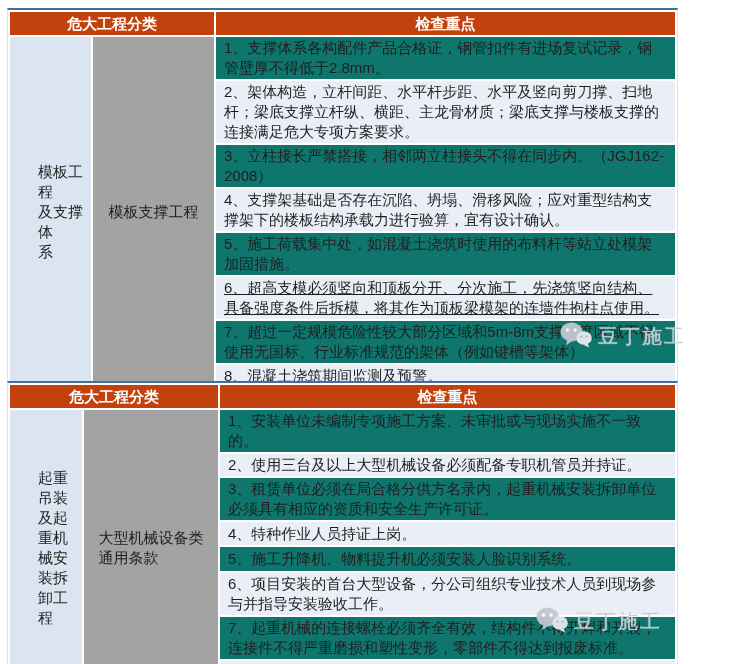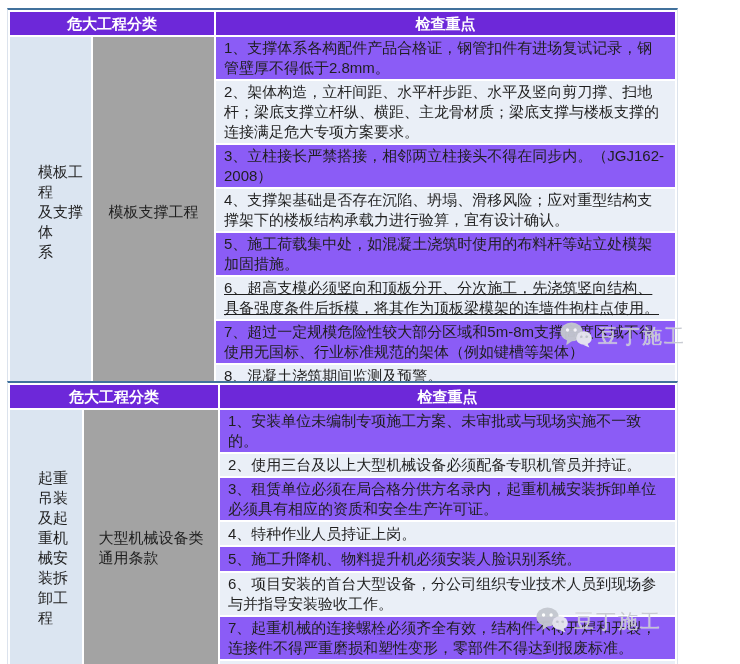--- a/index.html
+++ b/index.html
@@ -22,21 +22,21 @@
   }
   .tablewrap.t1 { top:8px; }
   .tablewrap.t2 { top:381px; }
   table.tbl {
     width:100%;
     border-collapse:separate;
     border-spacing:2px;
     table-layout:fixed;
   }
   .tbl th {
-    background:#6d28d9;
+    background:#c2410c;
     color:#ffffff;
     font-size:15px;
     font-weight:bold;
     text-align:center;
     height:19px;
     line-height:23px;
   }
   .tbl td {
     font-size:15px;
     line-height:20px;
@@ -54,21 +54,21 @@
   }
   td.cat2 .blk {
     display:inline-block;
     text-align:left;
     white-space:pre-line;
   }
   td.detail {
     padding:1px 8px;
     text-align:left;
   }
-  tr.rA td.detail { background:#8b5cf6; }
+  tr.rA td.detail { background:#0f766e; }
   tr.rB td.detail { background:#eaeff7; }
   
   .t1 col.c1 { width:81px; }  .t1 col.c2 { width:121px; }
   .t2 col.c1 { width:72px; }  .t2 col.c2 { width:134px; }
   
   .watermark {
     position:absolute;
     display:flex;
     align-items:center;
     gap:6px;

